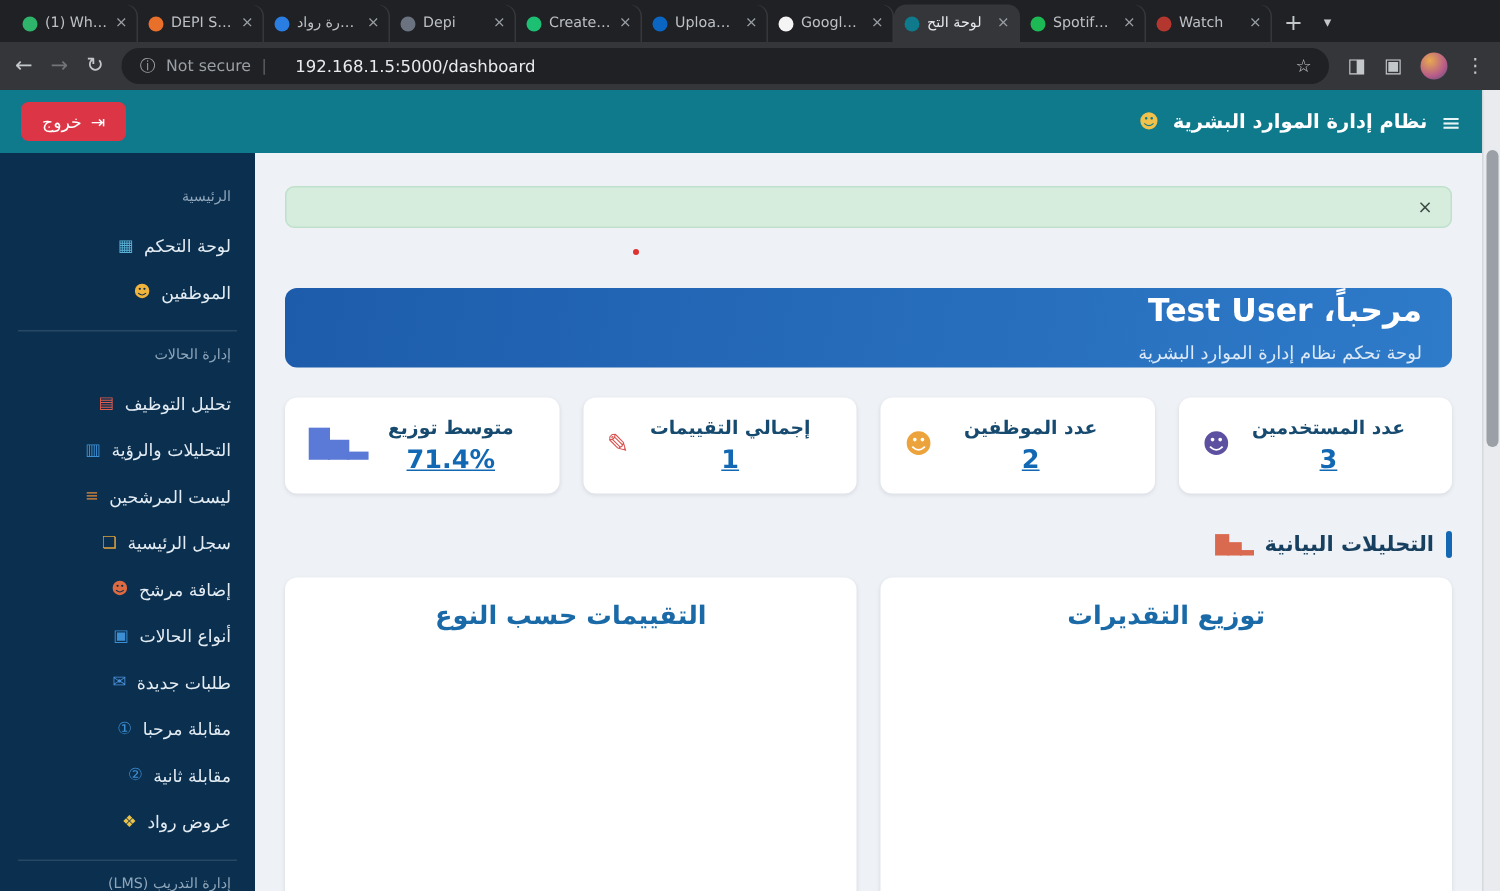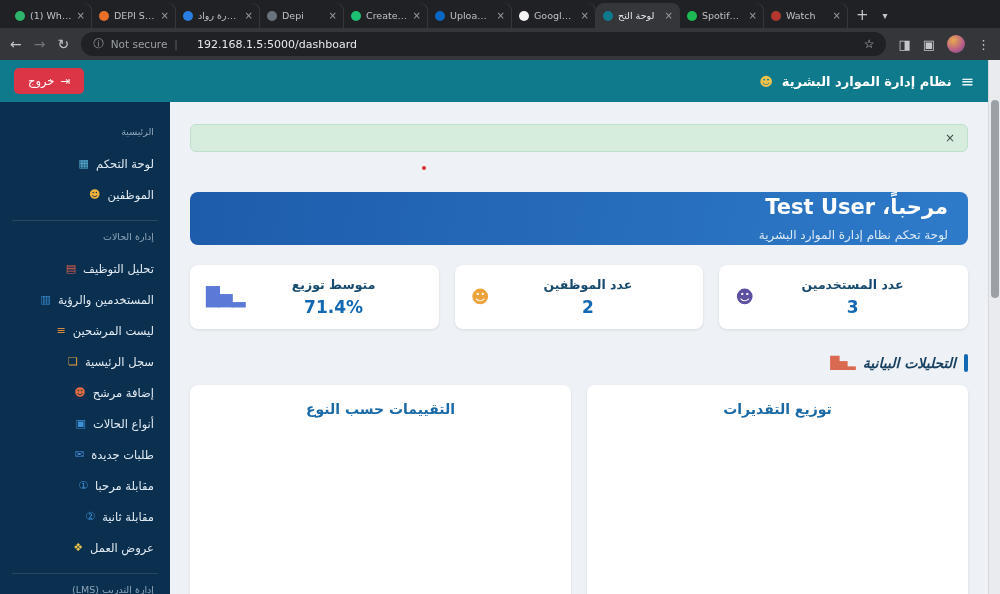--- a/index.html
+++ b/index.html
@@ -71,32 +71,32 @@
   .welcome { margin-top:40px; border-radius:8px; padding:1px 20px; text-align:right; color:#fff;
              background:linear-gradient(100deg,#1d5cab 0%, #2e7bc9 100%); }
   .welcome-title { font-size:21px; font-weight:bold; line-height:28px; }
   .welcome-sub { font-size:12px; line-height:18px; margin-top:5px; color:#dce9f7; }
 
   .stats { display:flex; gap:16px; margin-top:20px; }
   .stat-card { flex:1; background:#fff; border-radius:8px; box-shadow:0 1px 3px rgba(16,40,70,.10);
                padding:12px 16px; display:flex; align-items:center; justify-content:space-between; }
   .stat-text { flex:1; text-align:center; }
   .stat-title { font-size:12.5px; font-weight:bold; color:#174a6f; line-height:16px; }
-  .stat-value { font-size:17px; font-weight:bold; color:#1268b3; margin-top:4px; direction:ltr; }
+  .stat-value { font-size:17px; font-weight:bold; color:#1268b3; margin-top:4px; direction:ltr;text-decoration:underline; }
   .stat-ico { font-size:18px; line-height:1; flex:none; letter-spacing:-1px; }
 
   .section-head { margin-top:24px; display:flex; align-items:center; gap:8px; height:20px; }
   .accent-bar { width:4px; height:18px; border-radius:2px; }
-  .section-title { font-size:14px; font-weight:bold; color:#173f5f;font-style:italic; }
+  .section-title { font-size:14px; font-weight:bold; color:#173f5f; }
   .section-ico { font-size:12px; letter-spacing:-1px; }
 
   .charts { display:flex; gap:16px; margin-top:12px; height:240px; }
   .chart-card { flex:1; background:#fff; border-radius:8px; box-shadow:0 1px 3px rgba(16,40,70,.10);
                 padding:16px; text-align:center; }
-  .chart-title { font-size:14px; font-weight:bold; color:#1b6aa8; }
+  .chart-title { font-size:17px; font-weight:bold; color:#1b6aa8; }
 </style>
 </head>
 <body>
 
 <div class="browser">
 
   <div class="tabbar">
     <div class="tab">
       <span class="favicon" style="background: rgb(47, 181, 107);"></span>
       <span class="tab-label">(1) Whats</span>
@@ -199,21 +199,21 @@
           </div>
 
           <div class="side-divider"></div>
           <div class="side-sec-header">إدارة الحالات</div>
 
           <div class="side-item">
             <span>تحليل التوظيف</span>
             <span class="side-ico" style="color: rgb(224, 93, 79);">▤</span>
           </div>
           <div class="side-item">
-            <span>المستخدمين والرؤية</span>
+            <span>التحليلات والرؤية</span>
             <span class="side-ico" style="color: rgb(61, 143, 212);">▥</span>
           </div>
           <div class="side-item">
             <span>ليست المرشحين</span>
             <span class="side-ico" style="color: rgb(224, 138, 60);">≡</span>
           </div>
           <div class="side-item">
             <span>سجل الرئيسية</span>
             <span class="side-ico" style="color: rgb(224, 162, 60);">❏</span>
           </div>
@@ -231,21 +231,21 @@
           </div>
           <div class="side-item">
             <span>مقابلة مرحبا</span>
             <span class="side-ico" style="color: rgb(61, 143, 212);">①</span>
           </div>
           <div class="side-item">
             <span>مقابلة ثانية</span>
             <span class="side-ico" style="color: rgb(61, 143, 212);">②</span>
           </div>
           <div class="side-item">
-            <span>عروض العمل</span>
+            <span>عروض رواد</span>
             <span class="side-ico" style="color: rgb(232, 194, 74);">❖</span>
           </div>
 
           <div class="side-divider"></div>
           <div class="side-sec-header">إدارة التدريب (LMS)</div>
         </div>
 
         <div class="main">
 
           <div class="alert">
@@ -269,20 +269,27 @@
             </div>
             <div class="stat-card">
               <div class="stat-text">
                 <div class="stat-title">عدد الموظفين</div>
                 <div class="stat-value">2</div>
               </div>
               <span class="stat-ico" style="color: rgb(237, 163, 60);">☻</span>
             </div>
             <div class="stat-card">
               <div class="stat-text">
+                <div class="stat-title">إجمالي التقييمات</div>
+                <div class="stat-value">1</div>
+              </div>
+              <span class="stat-ico" style="color: rgb(217, 83, 79);">✎</span>
+            </div>
+            <div class="stat-card">
+              <div class="stat-text">
                 <div class="stat-title">متوسط توزيع</div>
                 <div class="stat-value">71.4%</div>
               </div>
               <span class="stat-ico" style="color: rgb(91, 121, 214);">▂▅█</span>
             </div>
           </div>
 
           <div class="section-head">
             <span class="accent-bar" style="background: rgb(18, 104, 179);"></span>
             <span class="section-title">التحليلات البيانية</span>

